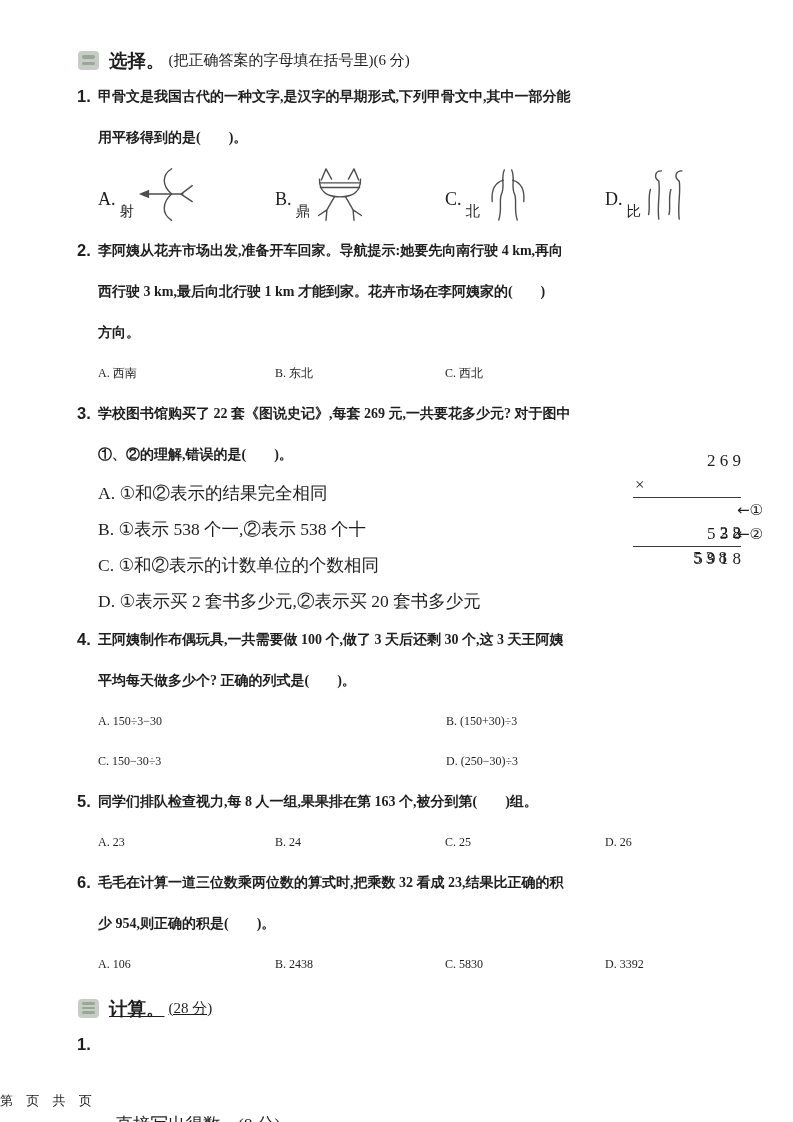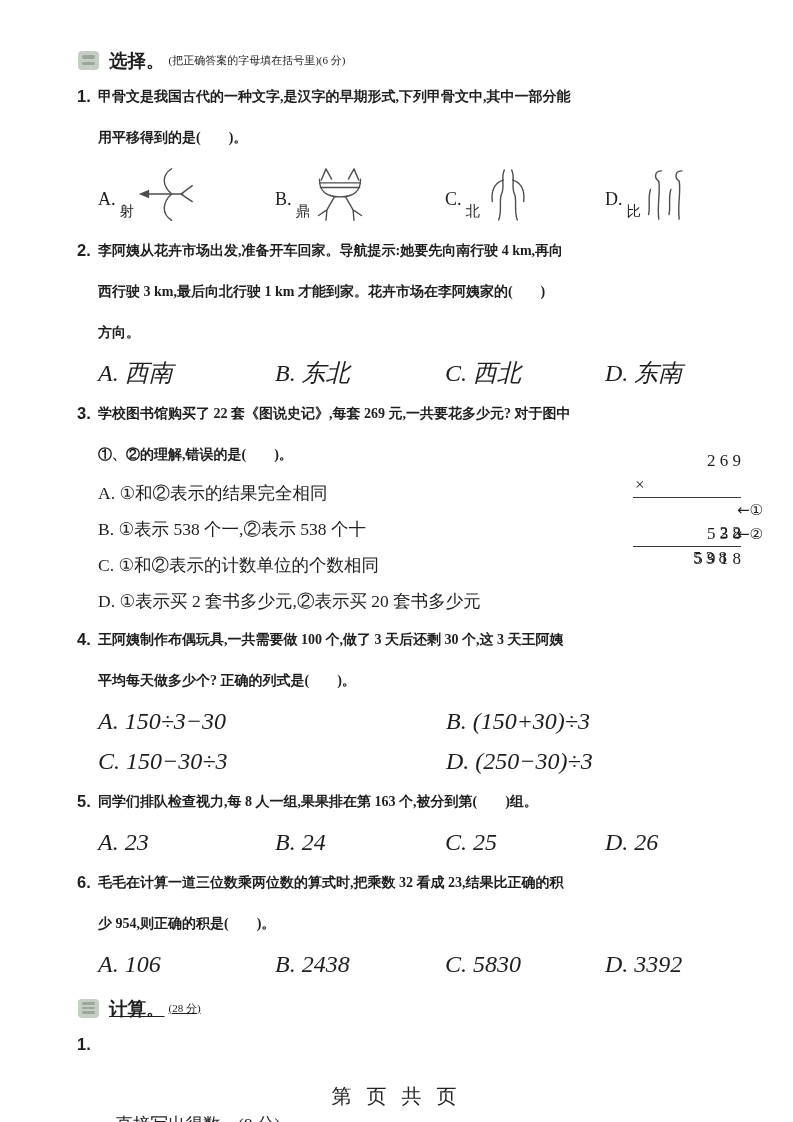--- a/index.html
+++ b/index.html
@@ -11,31 +11,31 @@
   .page{position:relative;width:793px;height:1122px;padding-top:44px;box-sizing:border-box;padding-left:32px;}
 
   
   .sec-header{display:flex;align-items:center;gap:10px;margin-left:46px;height:32px;}
   .sec-icon{width:21px;height:19px;background:#c6cdc4;border-radius:4px;
     display:inline-flex;flex-direction:column;justify-content:center;align-items:center;gap:3px;flex:0 0 auto;}
   .sec-icon .bar{width:13px;height:3.5px;background:#9aa697;border-radius:2px;}
   .sec-icon.three{gap:2px;}
   .sec-icon.three .bar{height:2.8px;}
   .sec-title{font-family:"Liberation Sans","DejaVu Sans",sans-serif;font-weight:bold;font-size:18.5px;}
-  .sec-sub{font-size:11px;white-space:pre;}
+  .sec-sub{font-size:15px;white-space:pre;}
 
   
   .q{position:relative;margin-left:66px;margin-right:26px;}
   .qnum{position:absolute;left:-21px;top:0;line-height:41px;
     font-family:"Liberation Sans","DejaVu Sans",sans-serif;font-weight:bold;font-size:16.5px;}
   .line{line-height:41px;font-size:14px;white-space:pre;font-weight:bold;}
 
   .grid4{display:grid;grid-template-columns:177px 170px 160px auto;}
   .grid2{display:grid;grid-template-columns:348px auto;}
-  .optline{line-height:40px;font-size:24px;white-space:pre;font-style:italic;}
+  .optline{line-height:40px;font-size:12px;white-space:pre;}
   .opt37{line-height:36px;font-size:17.5px;white-space:pre;}
 
   
   .glyphrow{margin:2px 0 2px 0;}
   .glyph-opt{display:flex;align-items:flex-end;height:68px;}
   .glyph-opt .opt-label{font-size:18px;line-height:1;margin-bottom:20px;}
   .glyph-opt .opt-char{font-size:14.5px;line-height:1;margin:0 2px 10px 4px;}
   .glyph-opt svg{display:block;margin-bottom:4px;}
   .glyph-opt svg path,.glyph-opt svg line{fill:none;stroke:#4d4d4d;stroke-width:1.5;stroke-linecap:round;stroke-linejoin:round;}
   .glyph-opt svg .fill{fill:#4d4d4d;stroke:none;}
@@ -45,22 +45,22 @@
   .m-row{height:24px;line-height:24px;text-align:right;white-space:pre;position:relative;}
   .m-sign{position:absolute;left:2px;top:0;}
   .m-rule{border-bottom:1.6px solid #3a3a3a;}
   .m-shift{padding-right:14px;}
   .m-arrow{position:absolute;left:104px;top:0;width:60px;text-align:left;
     font-family:"DejaVu Sans",sans-serif;font-size:15px;white-space:pre;}
 
   
   .sub-line{position:relative;margin-left:66px;line-height:40px;font-size:17.5px;white-space:pre;}
 
-  .footer{position:absolute;left:0;bottom:12px;width:100%;text-align:center;
-    font-size:20px;letter-spacing:5px;white-space:pre;color:#222;}
+  .footer{position:absolute;left:0;bottom:12px;width:100%;text-align:left;
+    font-size:13px;letter-spacing:5px;white-space:pre;color:#222;}
 </style>
 </head>
 <body>
 
 <div class="page">
 
   <div class="sec-header">
     <span class="sec-icon">
         <span class="bar"></span>
         <span class="bar"></span>
@@ -122,21 +122,20 @@
 
   <div class="q">
     <span class="qnum">2.</span>
     <div class="line">李阿姨从花卉市场出发,准备开车回家。导航提示:她要先向南行驶 4 km,再向</div>
     <div class="line">西行驶 3 km,最后向北行驶 1 km 才能到家。花卉市场在李阿姨家的(　　)</div>
     <div class="line">方向。</div>
     <div class="grid4">
       <span class="optline">A. 西南</span>
       <span class="optline">B. 东北</span>
       <span class="optline">C. 西北</span>
-      <span class="optline">D. 东南</span>
     </div>
   </div>
 
   <div class="q">
     <span class="qnum">3.</span>
     <div class="line">学校图书馆购买了 22 套《图说史记》,每套 269 元,一共要花多少元? 对于图中</div>
     <div class="line">①、②的理解,错误的是(　　)。</div>
     <div class="opt37">A. ①和②表示的结果完全相同</div>
     <div class="opt37">B. ①表示 538 个一,②表示 538 个十</div>
     <div class="opt37">C. ①和②表示的计数单位的个数相同</div>

